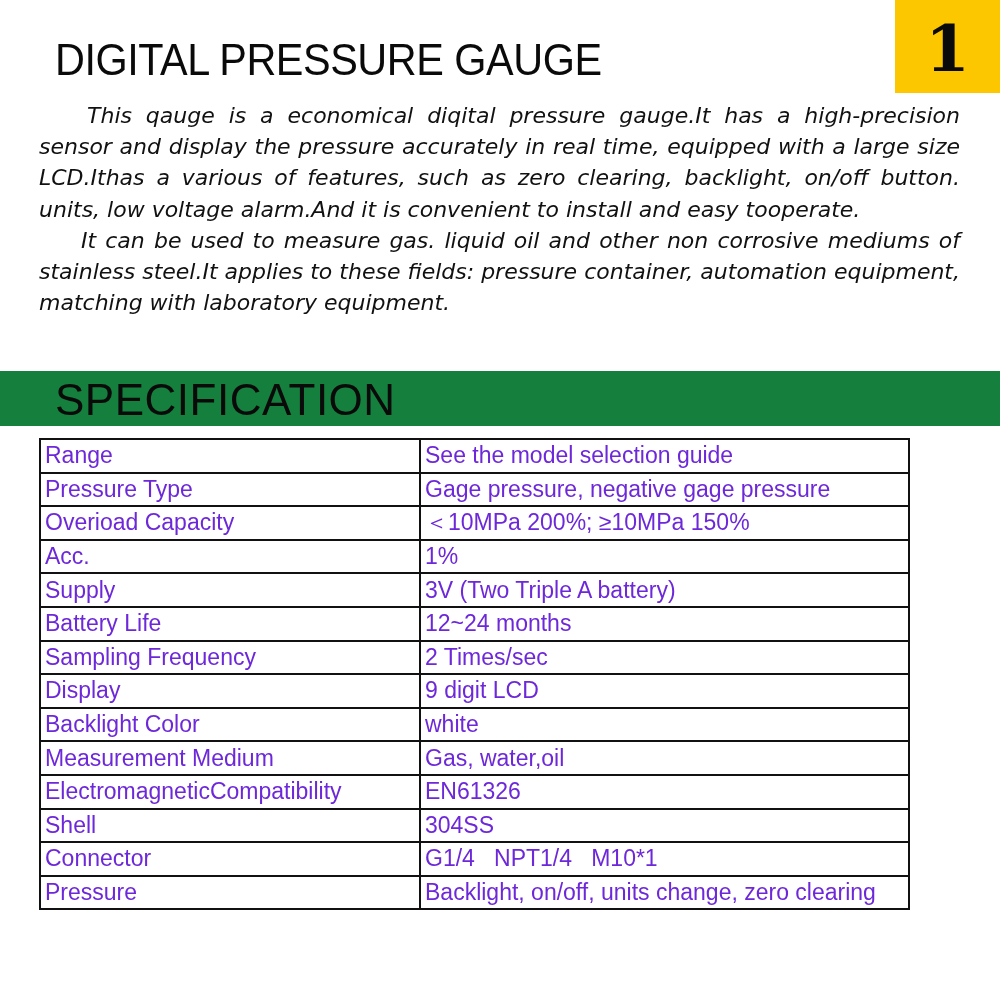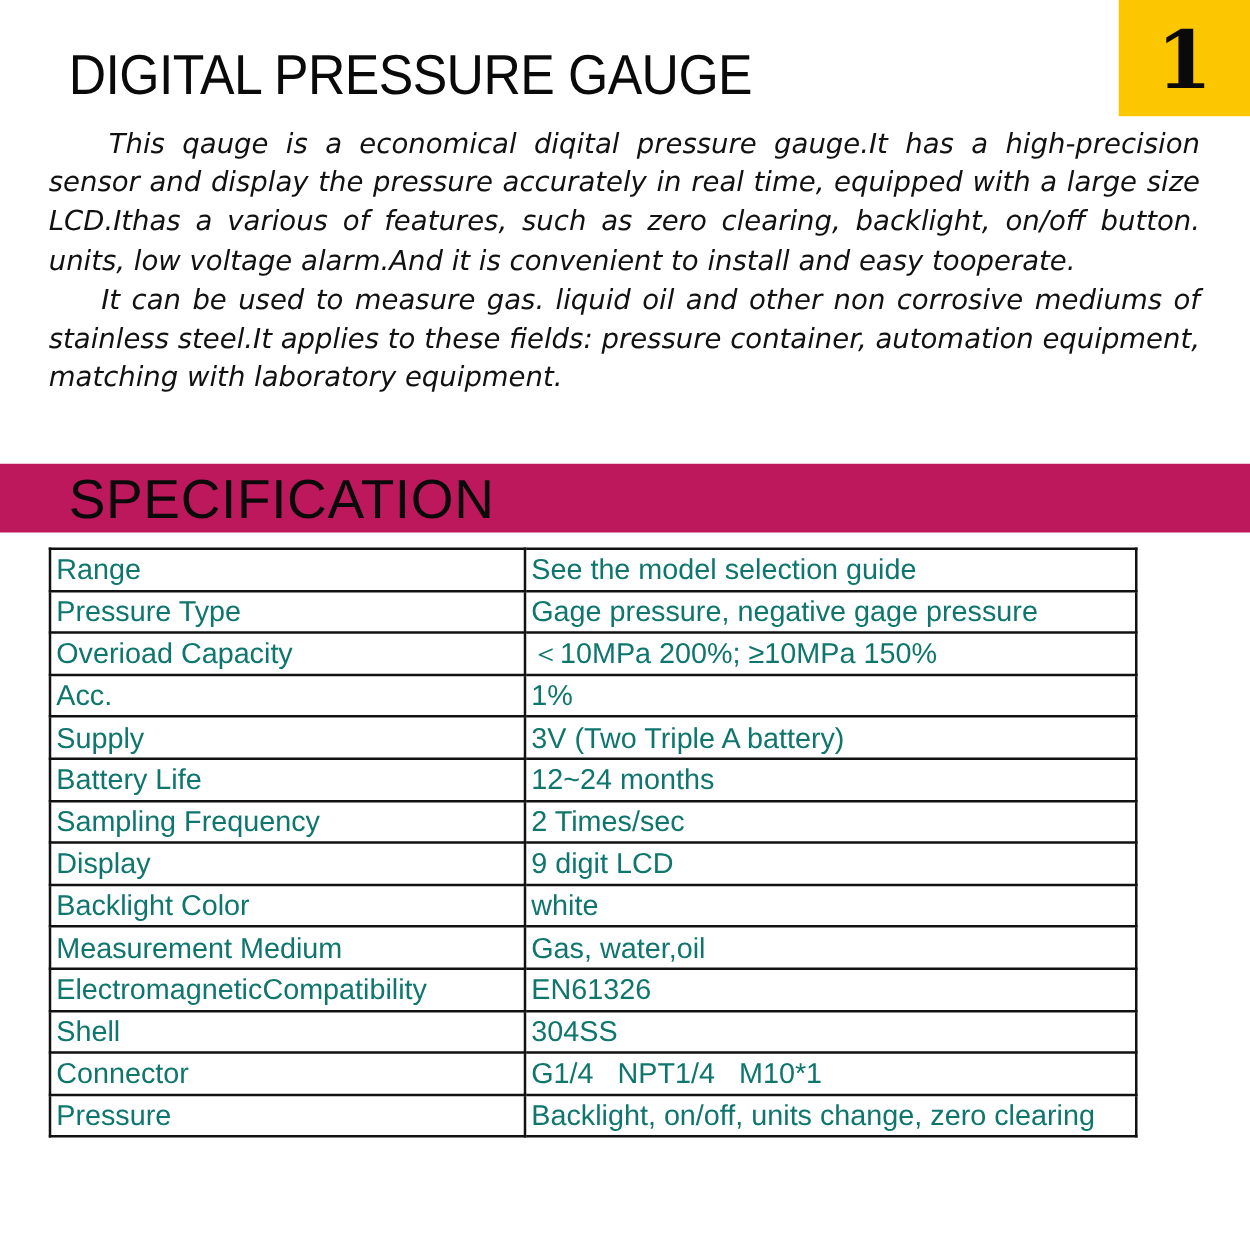--- a/index.html
+++ b/index.html
@@ -22,29 +22,29 @@
       margin-top: 4px;
     }
     .intro {
       position: absolute; left: 39px; top: 100px; width: 921px;
       font-size: 22px; line-height: 31.2px; color: #111;
     }
     .intro p { margin: 0; text-align: justify; text-align-last: left; font-style: italic; }
     .intro .p1 { text-indent: 48px; }
     .intro .p2 { text-indent: 42px; }
     .band {
-      position: absolute; left: 0; top: 371px; width: 1000px; height: 55px; background: #be185d;
+      position: absolute; left: 0; top: 371px; width: 1000px; height: 55px; background: #15803d;
     }
     .band span {
       position: absolute; left: 55px; top: 4px;
       font-family: "Liberation Sans", sans-serif; font-size: 44px; color: #0a0a0a; letter-spacing: 0.5px;
     }
     table.spec {
       position: absolute; left: 39px; top: 438px; width: 871px; border-collapse: collapse;
-      font-family: "Liberation Sans", sans-serif; font-size: 23px; color: #0f766e;
+      font-family: "Liberation Sans", sans-serif; font-size: 23px; color: #6d28d9;
     }
     table.spec td {
       border: 2.5px solid #111; height: 31.6px; padding: 0 0 0 4px; line-height: 31px;
       white-space: nowrap; vertical-align: middle;
     }
     table.spec td.k { width: 374px; }
   </style>
 </head>
 <body>
 

